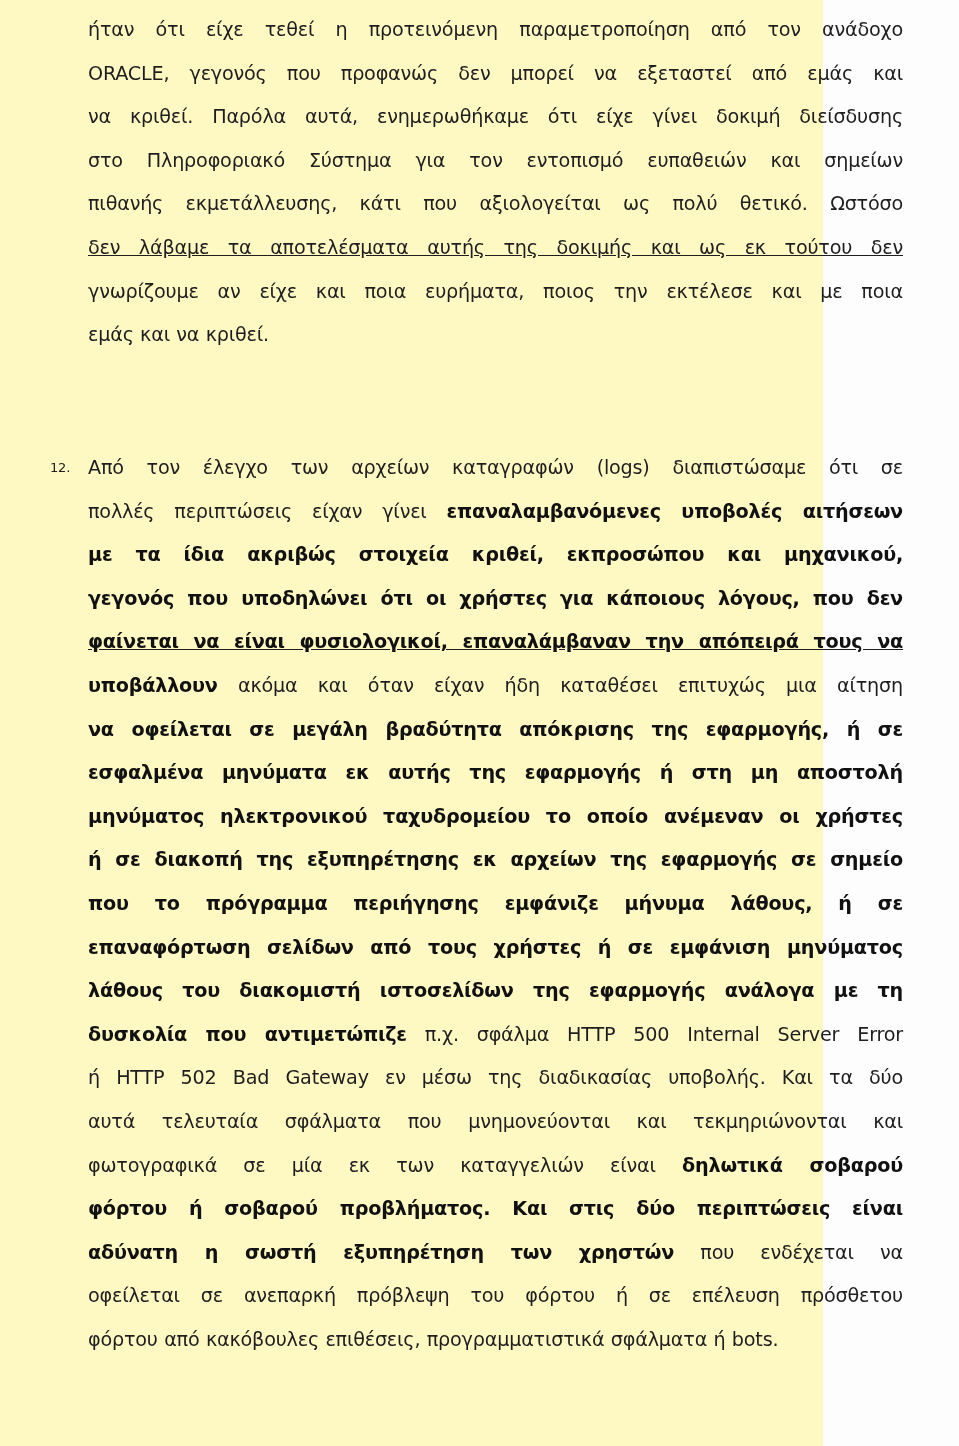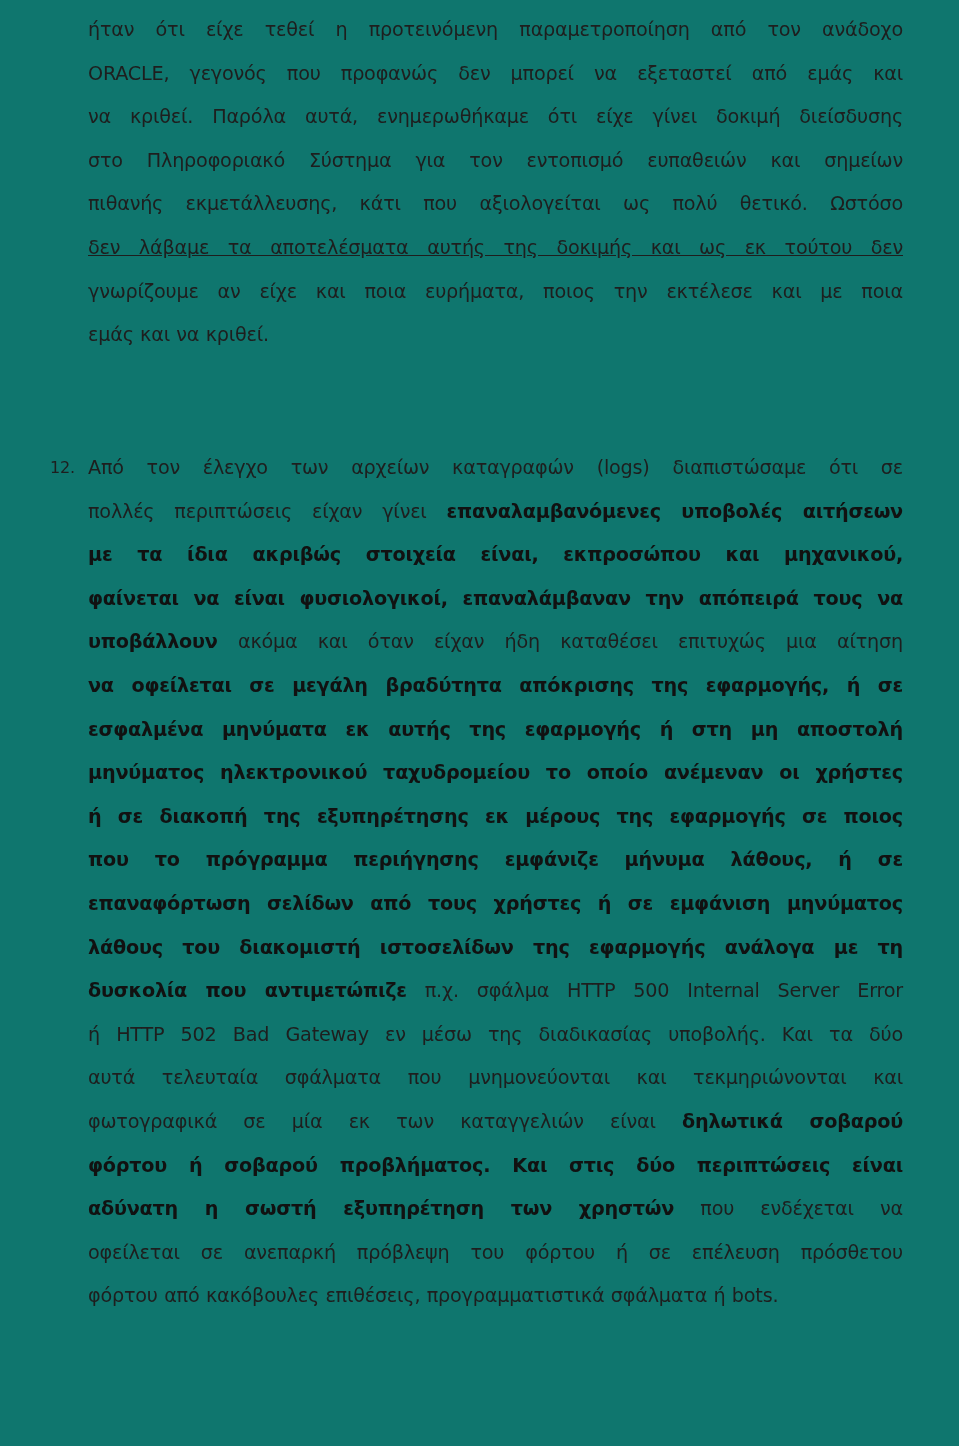--- a/index.html
+++ b/index.html
@@ -11,22 +11,22 @@
       width: 959px;
       height: 1446px;
       overflow: hidden;
       position: relative;
       font-family: "DejaVu Sans", sans-serif;
       color: #1e1e1e;
     }
     .page {
       position: absolute;
       left: 0; top: 0;
-      width: 959px; height: 1446px;
-      background: #0f766e;
+      width: 823px; height: 1446px;
+      background: #fef9c3;
     }
     .para {
       position: absolute;
       left: 88px;
       width: 815px;
       font-size: 19.2px;
       line-height: 43.6px;
       text-align: justify;
       text-align-last: left;
       letter-spacing: -0.2px;
@@ -41,21 +41,21 @@
     }
     .para .line.last {
       text-align-last: left;
     }
     .p1 { top: 8px; }
     .p2 { top: 446px; }
     .num {
       position: absolute;
       left: -38px;
       top: 0;
-      font-size: 16px;
+      font-size: 13px;
     }
     b, .b {
       font-weight: bold;
       color: #111;
     }
   </style>
 </head>
 <body>
 
 <div class="page">
@@ -66,27 +66,28 @@
       <span class="line" style="display: block; word-spacing: 0.5px;"><span>στο Πληροφοριακό Σύστημα για τον εντοπισμό ευπαθειών και σημείων</span></span>
       <span class="line" style="display: block; word-spacing: 0.5px;"><span>πιθανής εκμετάλλευσης, κάτι που αξιολογείται ως πολύ θετικό. Ωστόσο</span></span>
       <span class="line" style="display: block; word-spacing: 0.5px; text-decoration: underline;"><span>δεν λάβαμε τα αποτελέσματα αυτής της δοκιμής και ως εκ τούτου δεν</span></span>
       <span class="line" style="display: block; word-spacing: 0.5px;"><span>γνωρίζουμε αν είχε και ποια ευρήματα, ποιος την εκτέλεσε και με ποια</span></span>
       <span class="line last" style="display: block;"><span>εμάς και να κριθεί.</span></span>
     </div>
   <div class="para p2" id="para2">
     <span class="num">12.</span>
   <span class="line" style="display: block; word-spacing: 0.5px;"><span>Από τον έλεγχο των αρχείων καταγραφών (logs) διαπιστώσαμε ότι σε</span></span>
       <span class="line" style="display: block; word-spacing: 0.5px;"><span>πολλές περιπτώσεις είχαν γίνει </span><span class="b">επαναλαμβανόμενες υποβολές αιτήσεων</span></span>
-      <span class="line" style="display: block; word-spacing: 0.5px;"><span class="b">με τα ίδια ακριβώς στοιχεία είναι, εκπροσώπου και μηχανικού,</span></span>
-      <span class="line" style="display: block; word-spacing: 0.5px;"><span class="b">φαίνεται να είναι φυσιολογικοί, επαναλάμβαναν την απόπειρά τους να</span></span>
+      <span class="line" style="display: block; word-spacing: 0.5px;"><span class="b">με τα ίδια ακριβώς στοιχεία κριθεί, εκπροσώπου και μηχανικού,</span></span>
+      <span class="line" style="display: block; word-spacing: 0.5px;"><span class="b">γεγονός που υποδηλώνει ότι οι χρήστες για κάποιους λόγους, που δεν</span></span>
+      <span class="line" style="display: block; word-spacing: 0.5px; text-decoration: underline;"><span class="b">φαίνεται να είναι φυσιολογικοί, επαναλάμβαναν την απόπειρά τους να</span></span>
       <span class="line" style="display: block; word-spacing: 0.5px;"><span class="b">υποβάλλουν</span><span> ακόμα και όταν είχαν ήδη καταθέσει επιτυχώς μια αίτηση</span></span>
       <span class="line" style="display: block; word-spacing: 0.5px;"><span class="b">να οφείλεται σε μεγάλη βραδύτητα απόκρισης της εφαρμογής, ή σε</span></span>
       <span class="line" style="display: block; word-spacing: 0.5px;"><span class="b">εσφαλμένα μηνύματα εκ αυτής της εφαρμογής ή στη μη αποστολή</span></span>
       <span class="line" style="display: block; word-spacing: 0.5px;"><span class="b">μηνύματος ηλεκτρονικού ταχυδρομείου το οποίο ανέμεναν οι χρήστες</span></span>
-      <span class="line" style="display: block; word-spacing: 0.5px;"><span class="b">ή σε διακοπή της εξυπηρέτησης εκ μέρους της εφαρμογής σε ποιος</span></span>
+      <span class="line" style="display: block; word-spacing: 0.5px;"><span class="b">ή σε διακοπή της εξυπηρέτησης εκ αρχείων της εφαρμογής σε σημείο</span></span>
       <span class="line" style="display: block; word-spacing: 0.5px;"><span class="b">που το πρόγραμμα περιήγησης εμφάνιζε μήνυμα λάθους, ή σε</span></span>
       <span class="line" style="display: block; word-spacing: 0.5px;"><span class="b">επαναφόρτωση σελίδων από τους χρήστες ή σε εμφάνιση μηνύματος</span></span>
       <span class="line" style="display: block; word-spacing: 0.5px;"><span class="b">λάθους του διακομιστή ιστοσελίδων της εφαρμογής ανάλογα με τη</span></span>
       <span class="line" style="display: block; word-spacing: 0.5px;"><span class="b">δυσκολία που αντιμετώπιζε</span><span> π.χ. σφάλμα HTTP 500 Internal Server Error</span></span>
       <span class="line" style="display: block; word-spacing: 0.5px;"><span>ή HTTP 502 Bad Gateway εν μέσω της διαδικασίας υποβολής. Και τα δύο</span></span>
       <span class="line" style="display: block; word-spacing: 0.5px;"><span>αυτά τελευταία σφάλματα που μνημονεύονται και τεκμηριώνονται και</span></span>
       <span class="line" style="display: block; word-spacing: 0.5px;"><span>φωτογραφικά σε μία εκ των καταγγελιών είναι </span><span class="b">δηλωτικά σοβαρού</span></span>
       <span class="line" style="display: block; word-spacing: 0.5px;"><span class="b">φόρτου ή σοβαρού προβλήματος. Και στις δύο περιπτώσεις είναι</span></span>
       <span class="line" style="display: block; word-spacing: 0.5px;"><span class="b">αδύνατη η σωστή εξυπηρέτηση των χρηστών</span><span> που ενδέχεται να</span></span>
       <span class="line" style="display: block; word-spacing: 0.5px;"><span>οφείλεται σε ανεπαρκή πρόβλεψη του φόρτου ή σε επέλευση πρόσθετου</span></span>

